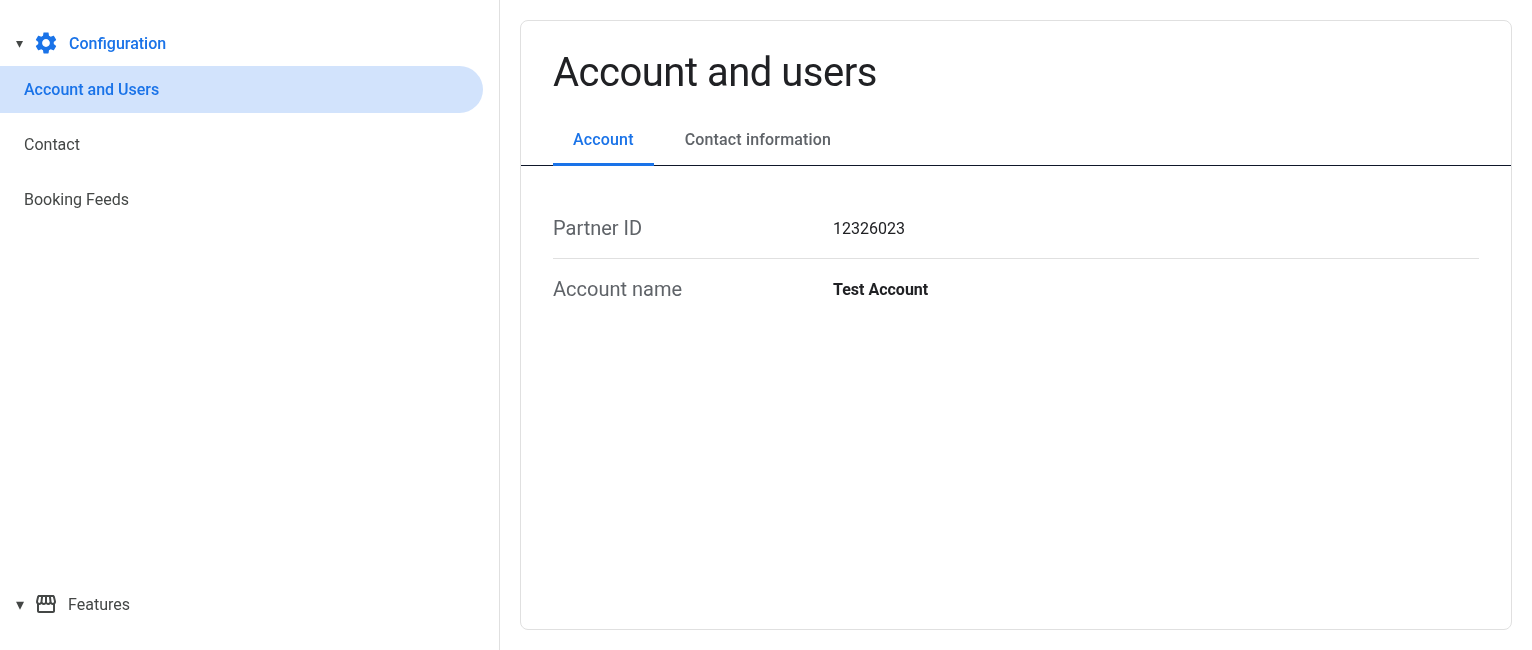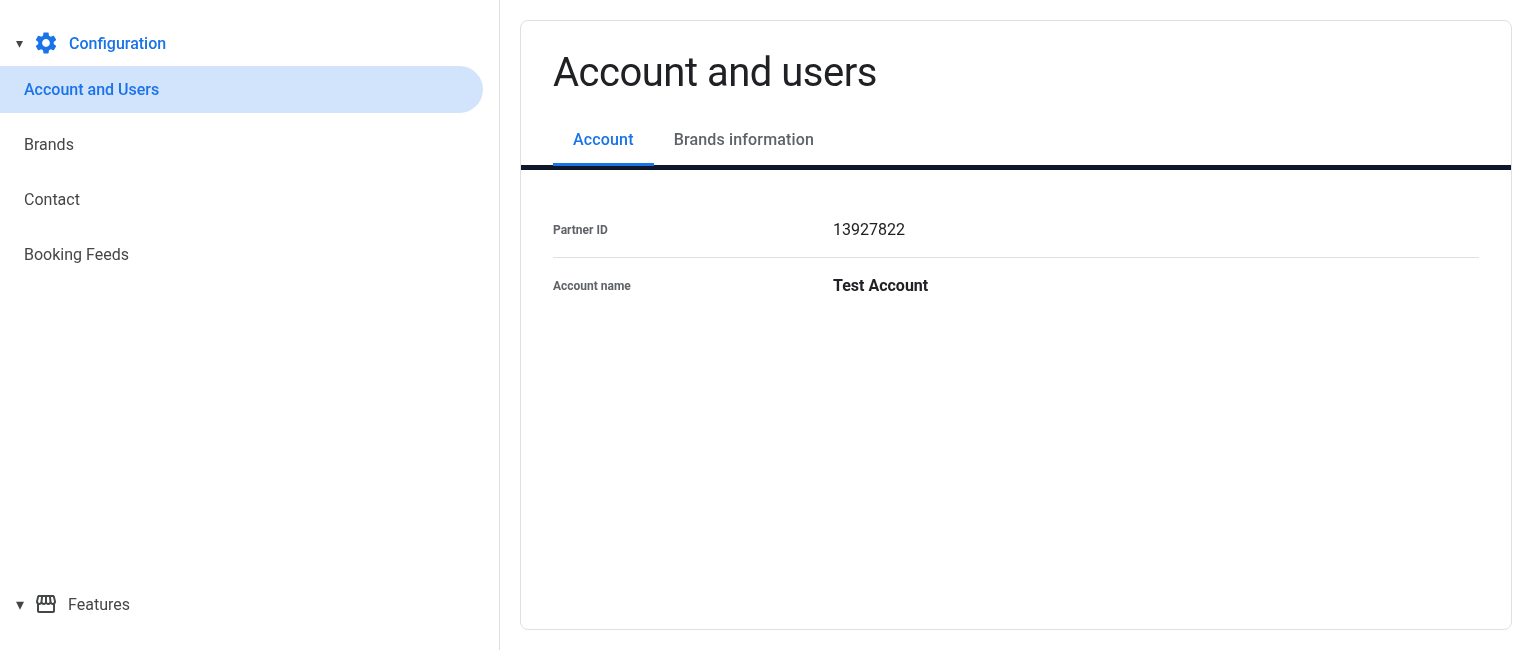--- a/index.html
+++ b/index.html
@@ -109,22 +109,23 @@
       font-size: 40px;
       font-weight: 400;
       color: #202124;
       padding: 28px 32px 20px;
       letter-spacing: -0.5px;
     }
 
     
     .tabs-container {
       display: flex;
-      border-bottom: 5px solid #0f172a;
+      border-bottom: 1px solid #0f172a;
       padding: 0 32px;
+      gap: 11px;
     }
 
     .tab {
       padding: 14px 20px;
       font-size: 16px;
       cursor: pointer;
       color: #5f6368;
       border-bottom: 3px solid transparent;
       margin-bottom: -1px;
       font-weight: 500;
@@ -150,22 +151,22 @@
     }
 
     .account-row:last-child {
       border-bottom: none;
       align-items: center;
     }
 
     .account-label {
       width: 280px;
       color: #5f6368;
-      font-size: 12px;
-      font-weight: 700;
+      font-size: 20px;
+      font-weight: 400;
     }
 
     .account-value {
       color: #202124;
       font-size: 16px;
       font-weight: 400;
     }
 
     .account-value.bold {
       font-weight: 700;
@@ -180,23 +181,20 @@
     <svg class="gear-icon" viewBox="0 0 24 24" fill="currentColor">
       <path d="M19.14,12.94c0.04-0.3,0.06-0.61,0.06-0.94c0-0.32-0.02-0.64-0.07-0.94l2.03-1.58c0.18-0.14,0.23-0.41,0.12-0.61 l-1.92-3.32c-0.12-0.22-0.37-0.29-0.59-0.22l-2.39,0.96c-0.5-0.38-1.03-0.7-1.62-0.94L14.4,2.81c-0.04-0.24-0.24-0.41-0.48-0.41 h-3.84c-0.24,0-0.43,0.17-0.47,0.41L9.25,5.35C8.66,5.59,8.12,5.92,7.63,6.29L5.24,5.33c-0.22-0.08-0.47,0-0.59,0.22L2.74,8.87 C2.62,9.08,2.66,9.34,2.86,9.48l2.03,1.58C4.84,11.36,4.8,11.69,4.8,12s0.02,0.64,0.07,0.94l-2.03,1.58 c-0.18,0.14-0.23,0.41-0.12,0.61l1.92,3.32c0.12,0.22,0.37,0.29,0.59,0.22l2.39-0.96c0.5,0.38,1.03,0.7,1.62,0.94l0.36,2.54 c0.05,0.24,0.24,0.41,0.48,0.41h3.84c0.24,0,0.44-0.17,0.47-0.41l0.36-2.54c0.59-0.24,1.13-0.56,1.62-0.94l2.39,0.96 c0.22,0.08,0.47,0,0.59-0.22l1.92-3.32c0.12-0.22,0.07-0.47-0.12-0.61L19.14,12.94z M12,15.6c-1.98,0-3.6-1.62-3.6-3.6 s1.62-3.6,3.6-3.6s3.6,1.62,3.6,3.6S13.98,15.6,12,15.6z"></path>
     </svg>
     <span>Configuration</span>
   </div>
 
   <div class="sidebar-item-active">
     <span>Account and Users</span>
   </div>
 
-  <div class="sidebar-item">
-    <span>Brands</span>
-  </div>
 
 
   <div class="sidebar-item">
     <span>Contact</span>
   </div>
 
   <div class="sidebar-item">
     <span>Booking Feeds</span>
   </div>
 
@@ -214,28 +212,28 @@
 
 <div class="main-content">
   <div class="content-card">
     <h1 class="page-title">Account and users</h1>
 
     <div class="tabs-container">
       <div class="tab active">
         <span>Account</span>
       </div>
       <div class="tab">
-        <span>Brands information</span>
+        <span>Contact information</span>
       </div>
     </div>
 
     <div class="account-content">
       <div class="account-row">
         <div class="account-label">Partner ID</div>
-        <div class="account-value">13927822</div>
+        <div class="account-value">12326023</div>
       </div>
       <div class="account-row">
         <div class="account-label">Account name</div>
         <div class="account-value bold">Test Account</div>
       </div>
     </div>
   </div>
 </div>
 
 </body></html>

